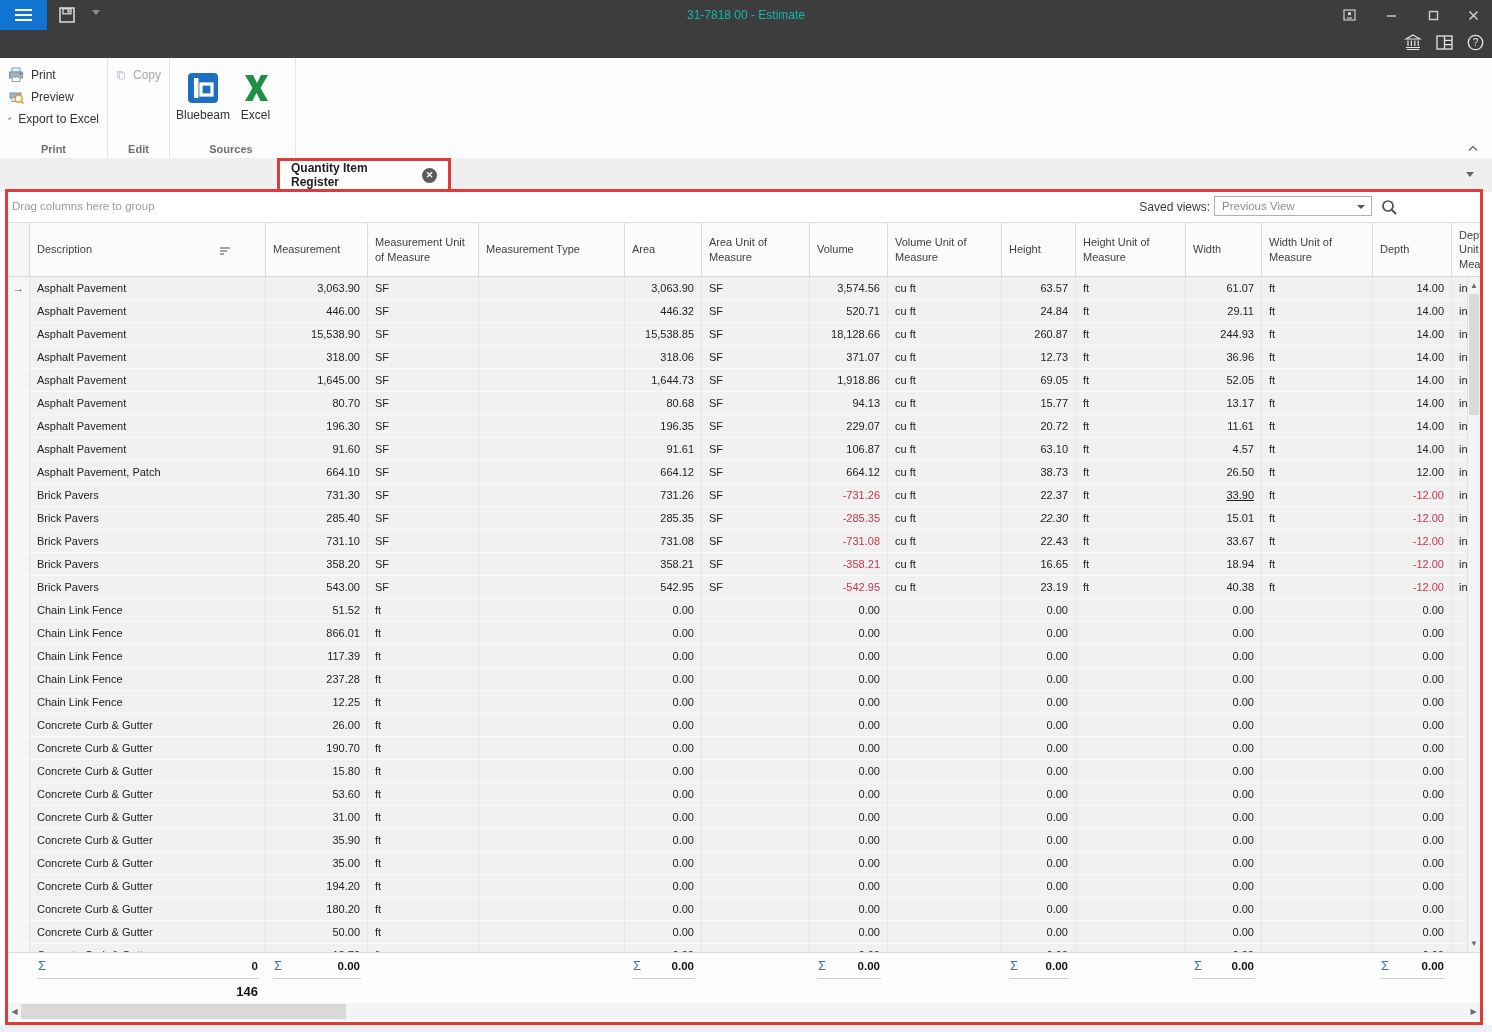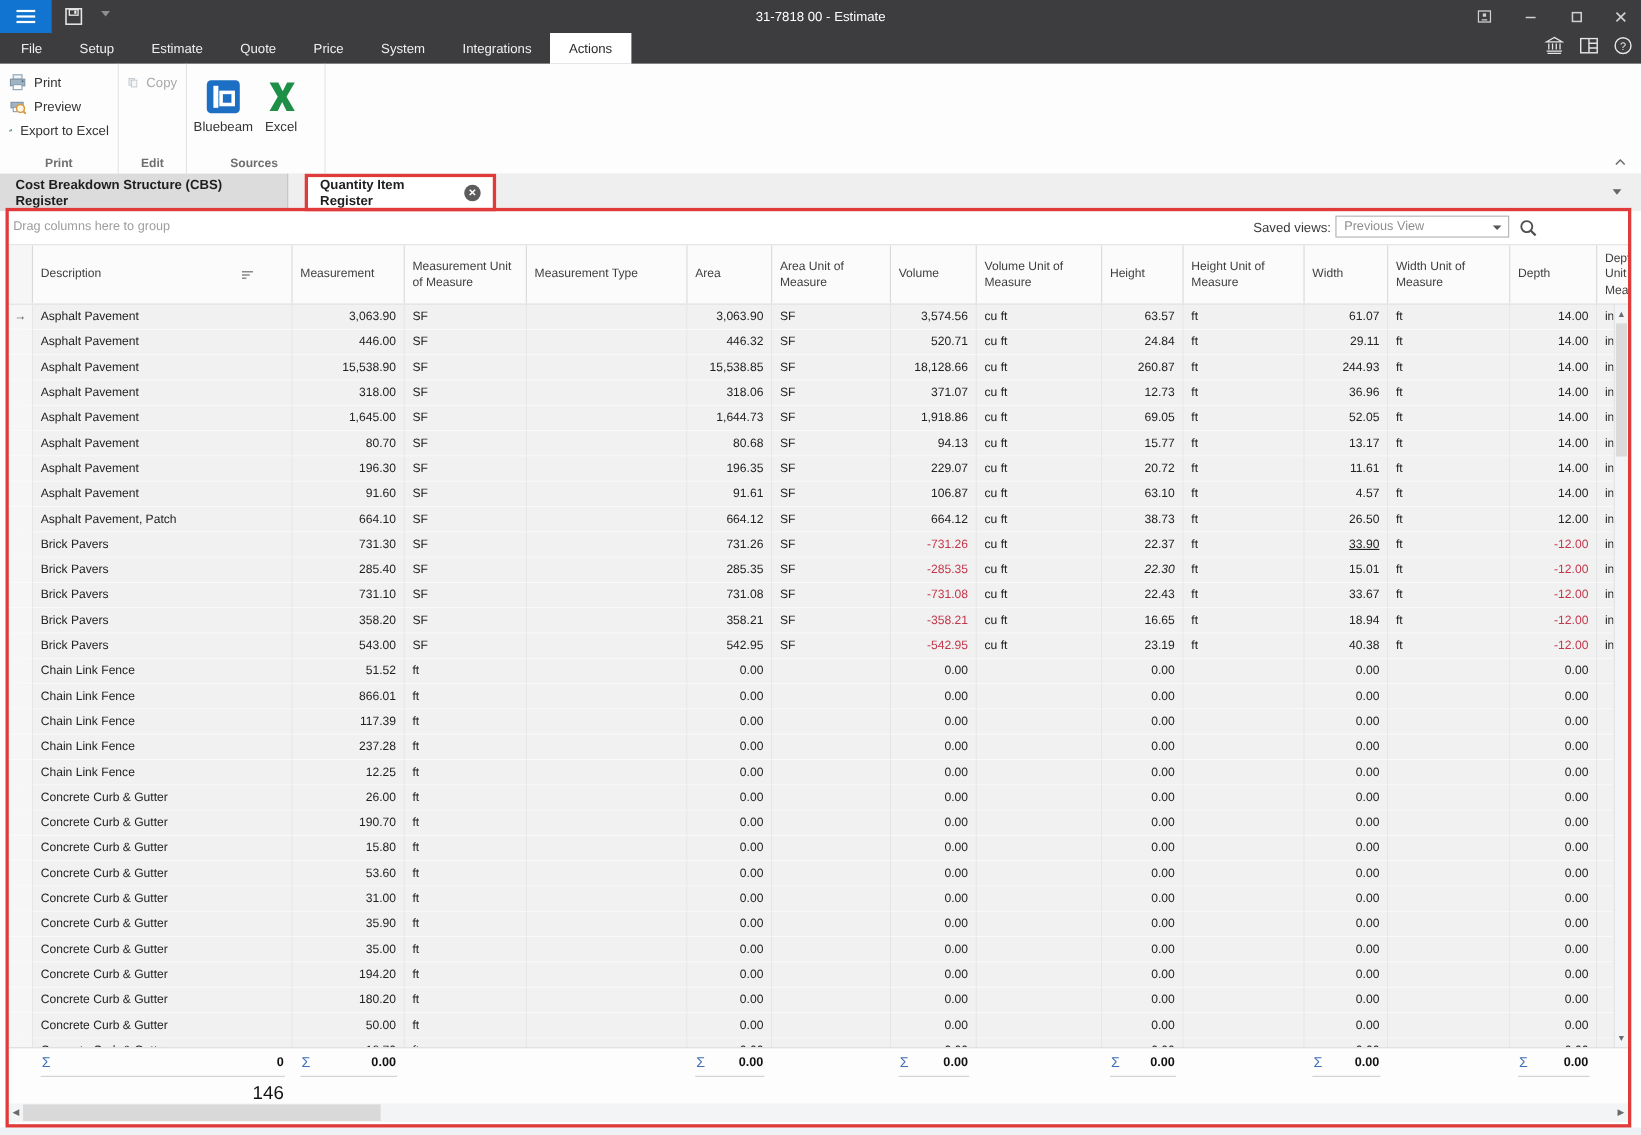--- a/index.html
+++ b/index.html
@@ -9,21 +9,21 @@
 
   
   .titlebar{position:absolute;left:0;top:0;width:100%;height:30px;background:#3d3d3f}
   .hamburger-btn{position:absolute;left:0;top:0;width:47px;height:30px;background:#1274d1;
      display:flex;flex-direction:column;justify-content:center;align-items:center;gap:3px}
   .hamburger-btn i{display:block;width:17px;height:2px;background:#fff}
   .save-btn{position:absolute;left:58px;top:6px;width:18px;height:18px}
   .qat-caret{position:absolute;left:92px;top:10px;width:0;height:0;
      border-left:4px solid transparent;border-right:4px solid transparent;border-top:5px solid #8f8f8f}
   .title-text{position:absolute;left:0;right:0;top:0;height:30px;line-height:30px;text-align:center;
-     color:#ffffff;font-size:12px;pointer-events:none}
+     color:#14b8a6;font-size:12px;pointer-events:none}
   .winctl{position:absolute;top:0;height:30px;width:34px;display:flex;align-items:center;justify-content:center;color:#cfcfcf}
 
   
   .menubar{position:absolute;left:0;top:30px;width:100%;height:28px;background:#3d3d3f;display:flex}
   .menu-item{padding:0 17px;display:flex;align-items:center;color:#f0f0f0;font-size:12px;cursor:default}
   .menu-item.active{background:#fff;color:#2a2a2a}
   .menubar-icons{position:absolute;right:8px;top:0;height:28px;display:flex;align-items:center;gap:14px}
 
   
   .ribbon{position:absolute;left:0;top:58px;width:100%;height:100px;background:#fdfdfd;
@@ -87,21 +87,21 @@
   .hthumb{position:absolute;left:13px;top:1px;width:325px;height:15px;background:#d9d9d9}
 
   
   .summary{position:absolute;left:8px;top:952px;width:1472px;height:51px;background:#fdfdfd;
      border-top:1px solid #dadada;display:flex;box-sizing:border-box;overflow:hidden}
   .scell{box-sizing:border-box;flex:0 0 auto;padding:5px 7px 0}
   .spair{display:flex;justify-content:space-between;align-items:center;
      border-bottom:1px solid #cfcfcf;padding:1px 1px 6px}
   .sigma{color:#3f6fb5;font-size:13px;line-height:1}
   .sval{font-weight:bold;font-size:11.5px;color:#121212}
-  .scount{text-align:right;font-weight:normal;font-size:17px;color:#121212;padding:5px 1px}
+  .scount{text-align:right;font-weight:bold;font-size:13px;color:#121212;padding:5px 1px}
 
   .bottomstrip{position:absolute;left:0;top:1025px;width:100%;height:7px;background:#eef2f7}
 
   
   .red-main{position:absolute;left:5px;top:189px;width:1478px;height:836px;
      border:3px solid #e03a3a;box-sizing:border-box;pointer-events:none;z-index:60}
   .red-tab{position:absolute;left:277px;top:158px;width:174px;height:34px;
      border:3px solid #e03a3a;box-sizing:border-box;pointer-events:none;z-index:61}
 </style>
 </head>
@@ -141,30 +141,20 @@
       </svg>
   </div>
   <div class="winctl" style="right:2px">
     <svg width="11" height="11" viewBox="0 0 11 11">
         <path d="M1.5 1.5 L9.5 9.5 M9.5 1.5 L1.5 9.5" stroke="#cfcfcf" stroke-width="1.5"></path>
       </svg>
   </div>
 </div>
 
 <div class="menubar">
-  <div id="menu-items" style="display:flex;margin-left:2px">
-      <div class="menu-item">File</div>
-      <div class="menu-item">Setup</div>
-      <div class="menu-item">Estimate</div>
-      <div class="menu-item">Quote</div>
-      <div class="menu-item">Price</div>
-      <div class="menu-item">System</div>
-      <div class="menu-item">Integrations</div>
-      <div class="menu-item active">Actions</div>
-    </div>
   <div class="menubar-icons">
     <span>
       <svg width="18" height="17" viewBox="0 0 18 17">
         <path d="M9 1 L16 5 L2 5 Z" fill="none" stroke="#e6e6e6" stroke-width="1.2"></path>
         <path d="M4 6.5 V12 M7.4 6.5 V12 M10.8 6.5 V12 M14.2 6.5 V12" stroke="#e6e6e6" stroke-width="1.2"></path>
         <path d="M2 13.5 H16 M2.8 15.5 H15.2" stroke="#e6e6e6" stroke-width="1.2"></path>
       </svg>
     </span>
     <span>
       <svg width="17" height="15" viewBox="0 0 17 15">
@@ -243,23 +233,20 @@
   <div class="rgroup-label" style="position:absolute;left:168px;bottom:3px;width:126px">Sources</div>
 
   <div class="ribbon-collapse">
     <svg width="10" height="7" viewBox="0 0 10 7">
         <path d="M1 5.5 L5 1.5 L9 5.5" fill="none" stroke="#6b6b6b" stroke-width="1.4"></path>
       </svg>
   </div>
 </div>
 
 <div class="tabstrip">
-  <div class="tab inactive">
-    <span>Cost Breakdown Structure (CBS) Register</span>
-  </div>
   <div class="tab active">
     <span>Quantity Item Register</span>
     <span class="tab-close">✕</span>
   </div>
   <div class="tabstrip-caret"></div>
 </div>
 
 <div class="groupbar">
   <div class="group-hint">Drag columns here to group</div>
   <div class="savedviews-label">Saved views:</div>

